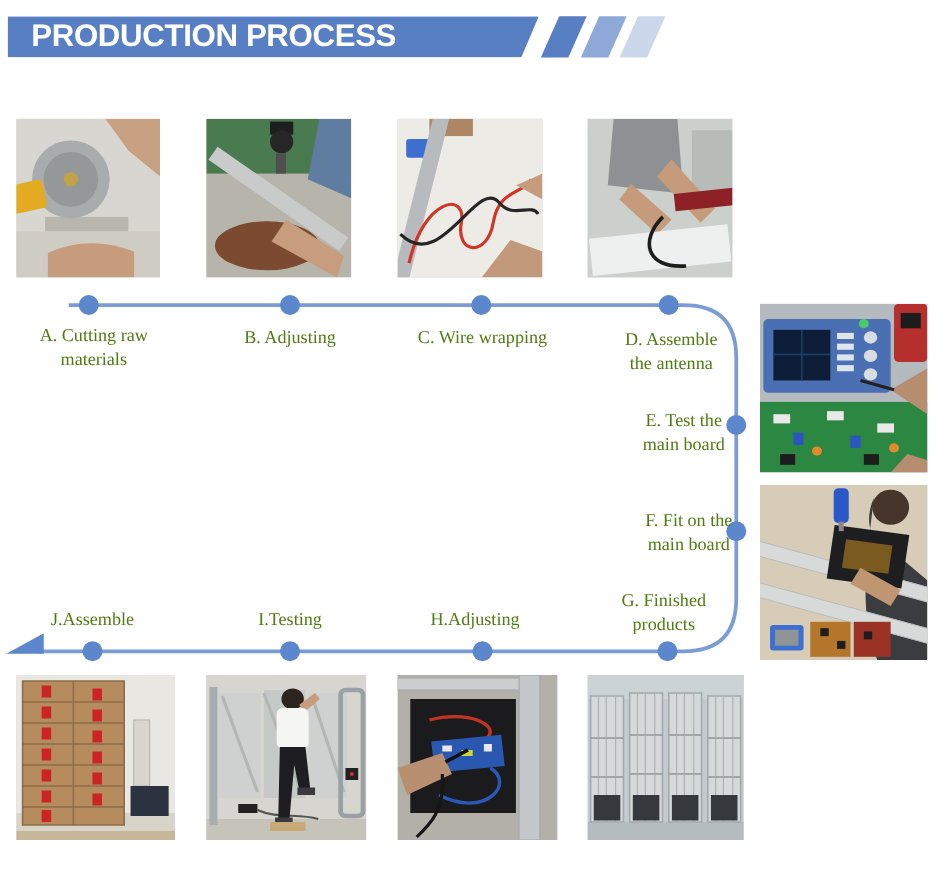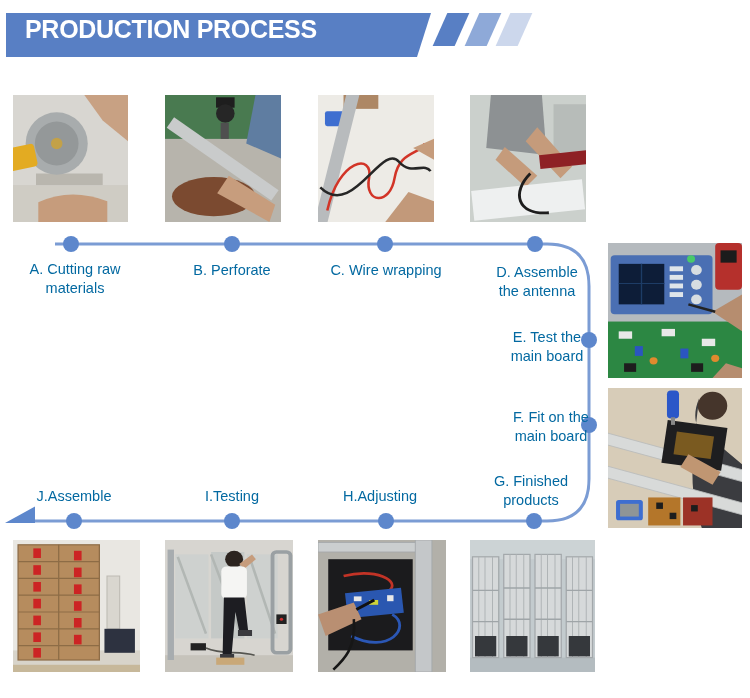--- a/index.html
+++ b/index.html
@@ -1,34 +1,34 @@
 <!DOCTYPE html>
 <html><head>
 <meta charset="utf-8">
 <style>
   html,body{margin:0;padding:0;background:#fff;}
   .canvas{position:relative;width:750px;height:698px;background:#ffffff;
           font-family:"Liberation Sans",sans-serif;overflow:hidden;}
 
   
-  .banner{position:absolute;left:6px;top:13px;width:425px;height:44px;
+  .banner{position:absolute;left:6px;top:13px;width:425px;height:33px;
           background:#587fc4;color:#ffffff;font-weight:bold;font-size:25px;
           line-height:33px;padding-left:19px;box-sizing:border-box;letter-spacing:-0.3px;
           clip-path:polygon(0 0,100% 0,calc(100% - 14px) 100%,0 100%);}
   .stripe{position:absolute;top:13px;height:33px;width:22px;transform:skewX(-24deg);}
   .s1{left:440px;background:#587fc4;}
   .s2{left:472px;background:#8ea9d8;}
   .s3{left:503px;background:#ccd7ec;}
 
   
   .flow{position:absolute;left:0;top:0;pointer-events:none;}
 
   
   .lbl{position:absolute;transform:translateX(-50%);text-align:center;
-       font-size:14.5px;line-height:19px;color:#0369a1;white-space:nowrap;}
+       font-size:14.5px;line-height:19px;color:#4d7c0f;white-space:nowrap;font-family:Liberation Serif, serif;}
   .lbl span{display:block;}
   #lbl-a{left:75px;top:260px;}
   #lbl-b{left:232px;top:261px;}
   #lbl-c{left:386px;top:261px;}
   #lbl-d{left:537px;top:263px;}
   #lbl-e{left:535px;top:328px;margin-left:12px;}
   #lbl-f{left:551px;top:408px;}
   #lbl-g{left:531px;top:472px;}
   #lbl-h{left:380px;top:487px;text-align:right;}
   #lbl-i{left:232px;top:487px;}
@@ -261,21 +261,21 @@
     <circle cx="386" cy="521" r="8" fill="#5d87cc"></circle>
     <circle cx="232" cy="521" r="8" fill="#5d87cc"></circle>
     <circle cx="74" cy="521" r="8" fill="#5d87cc"></circle>
   </svg>
 
   <div class="lbl" id="lbl-a">
     <span>A. Cutting raw</span>
     <span>materials</span>
   </div>
   <div class="lbl" id="lbl-b">
-    <span>B. Perforate</span>
+    <span>B. Adjusting</span>
   </div>
   <div class="lbl" id="lbl-c">
     <span>C. Wire wrapping</span>
   </div>
   <div class="lbl" id="lbl-d">
     <span>D. Assemble</span>
     <span>the antenna</span>
   </div>
   <div class="lbl" id="lbl-e">
     <span>E. Test the</span>

